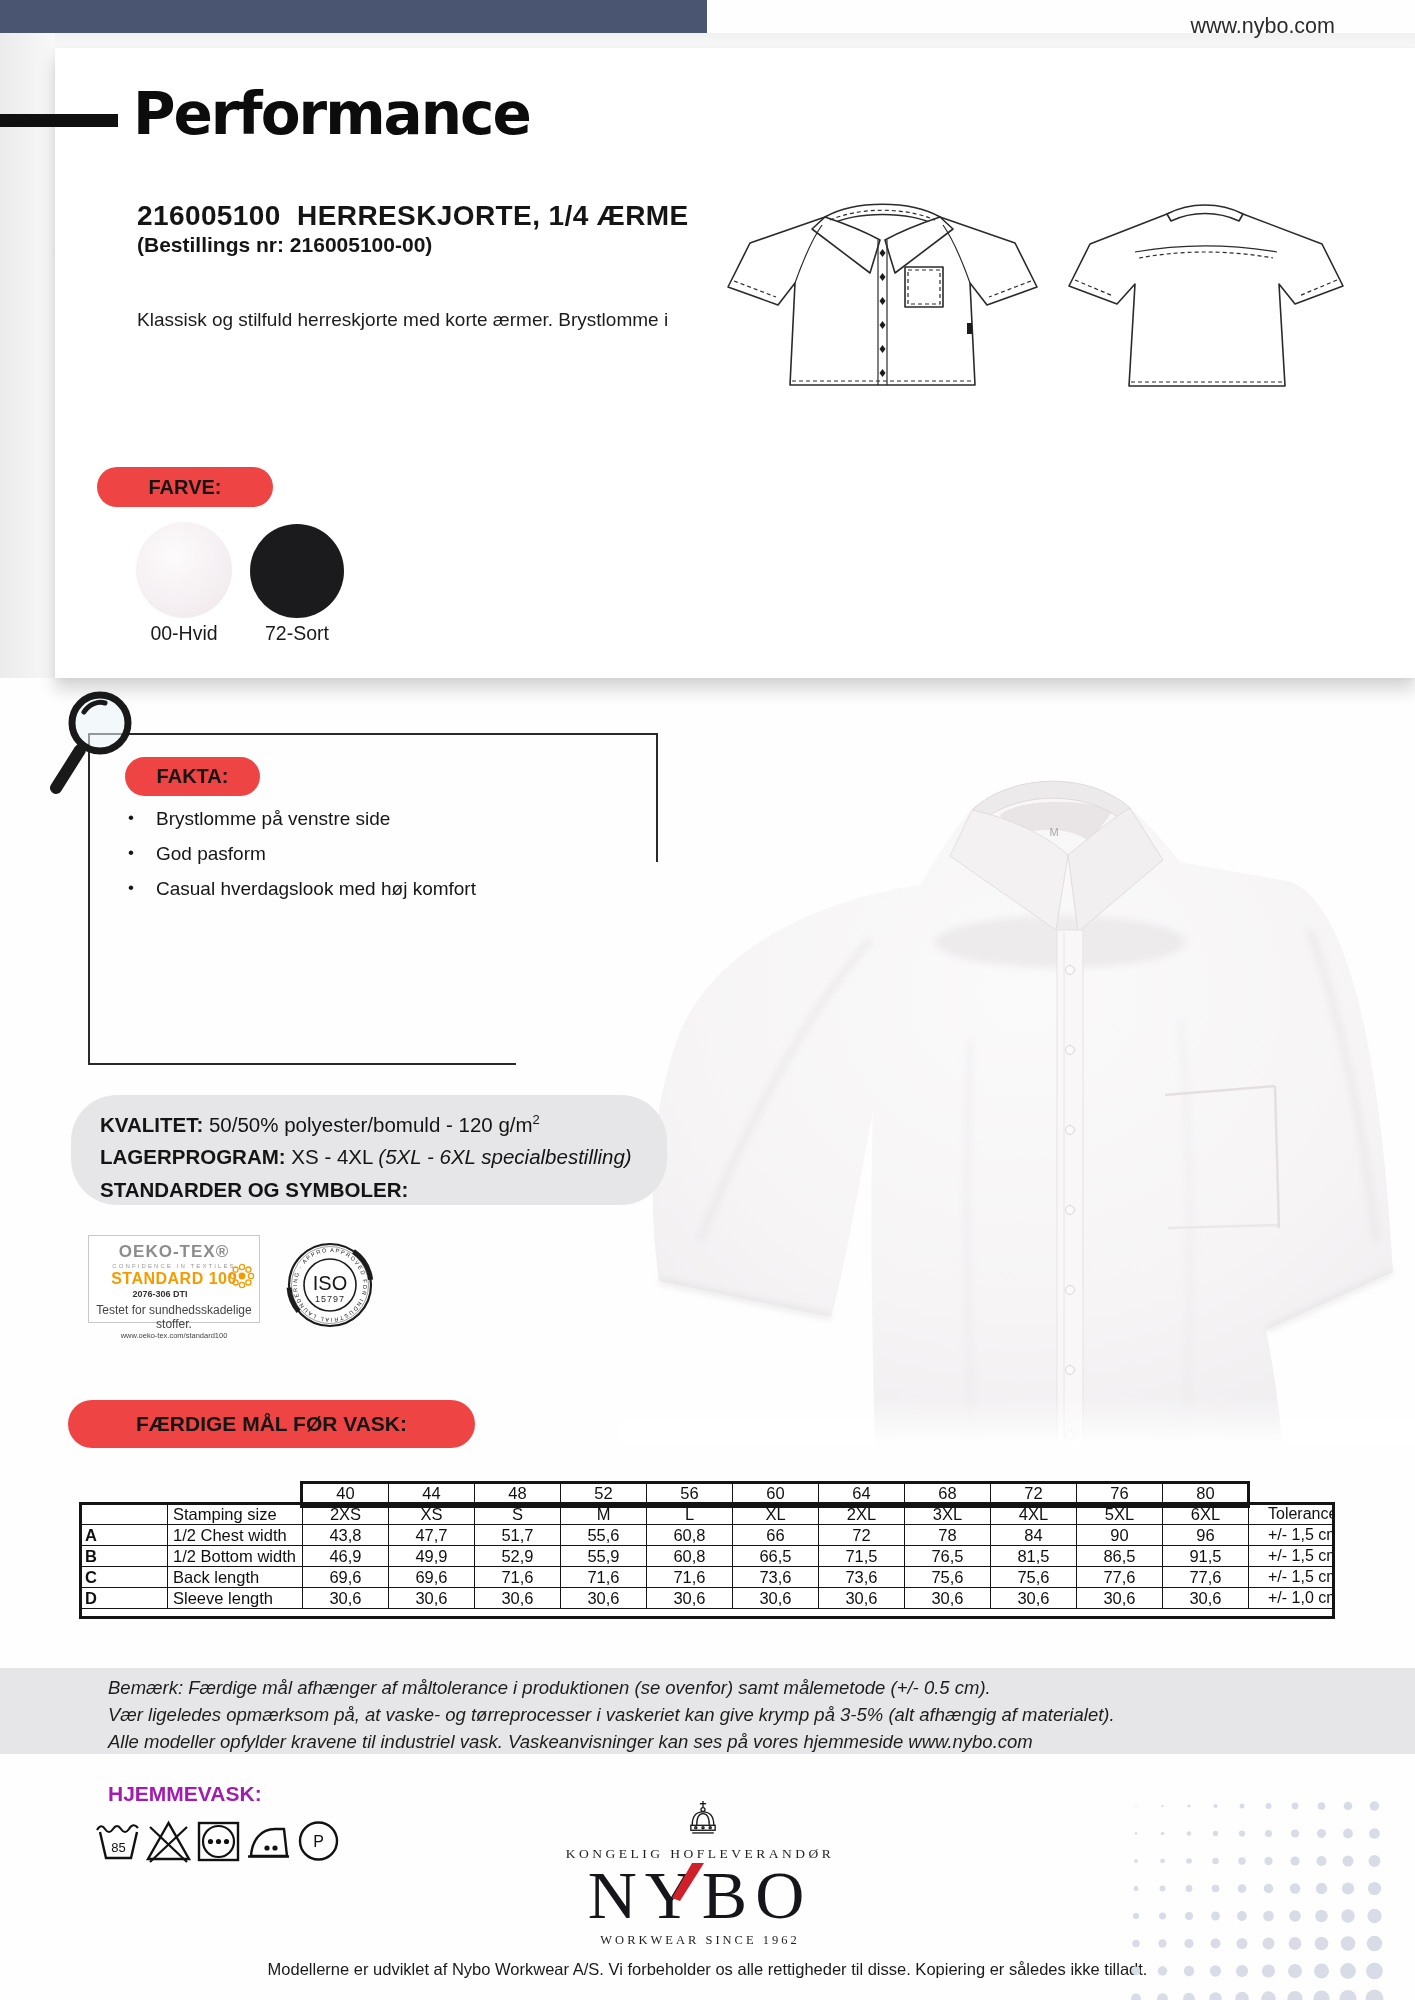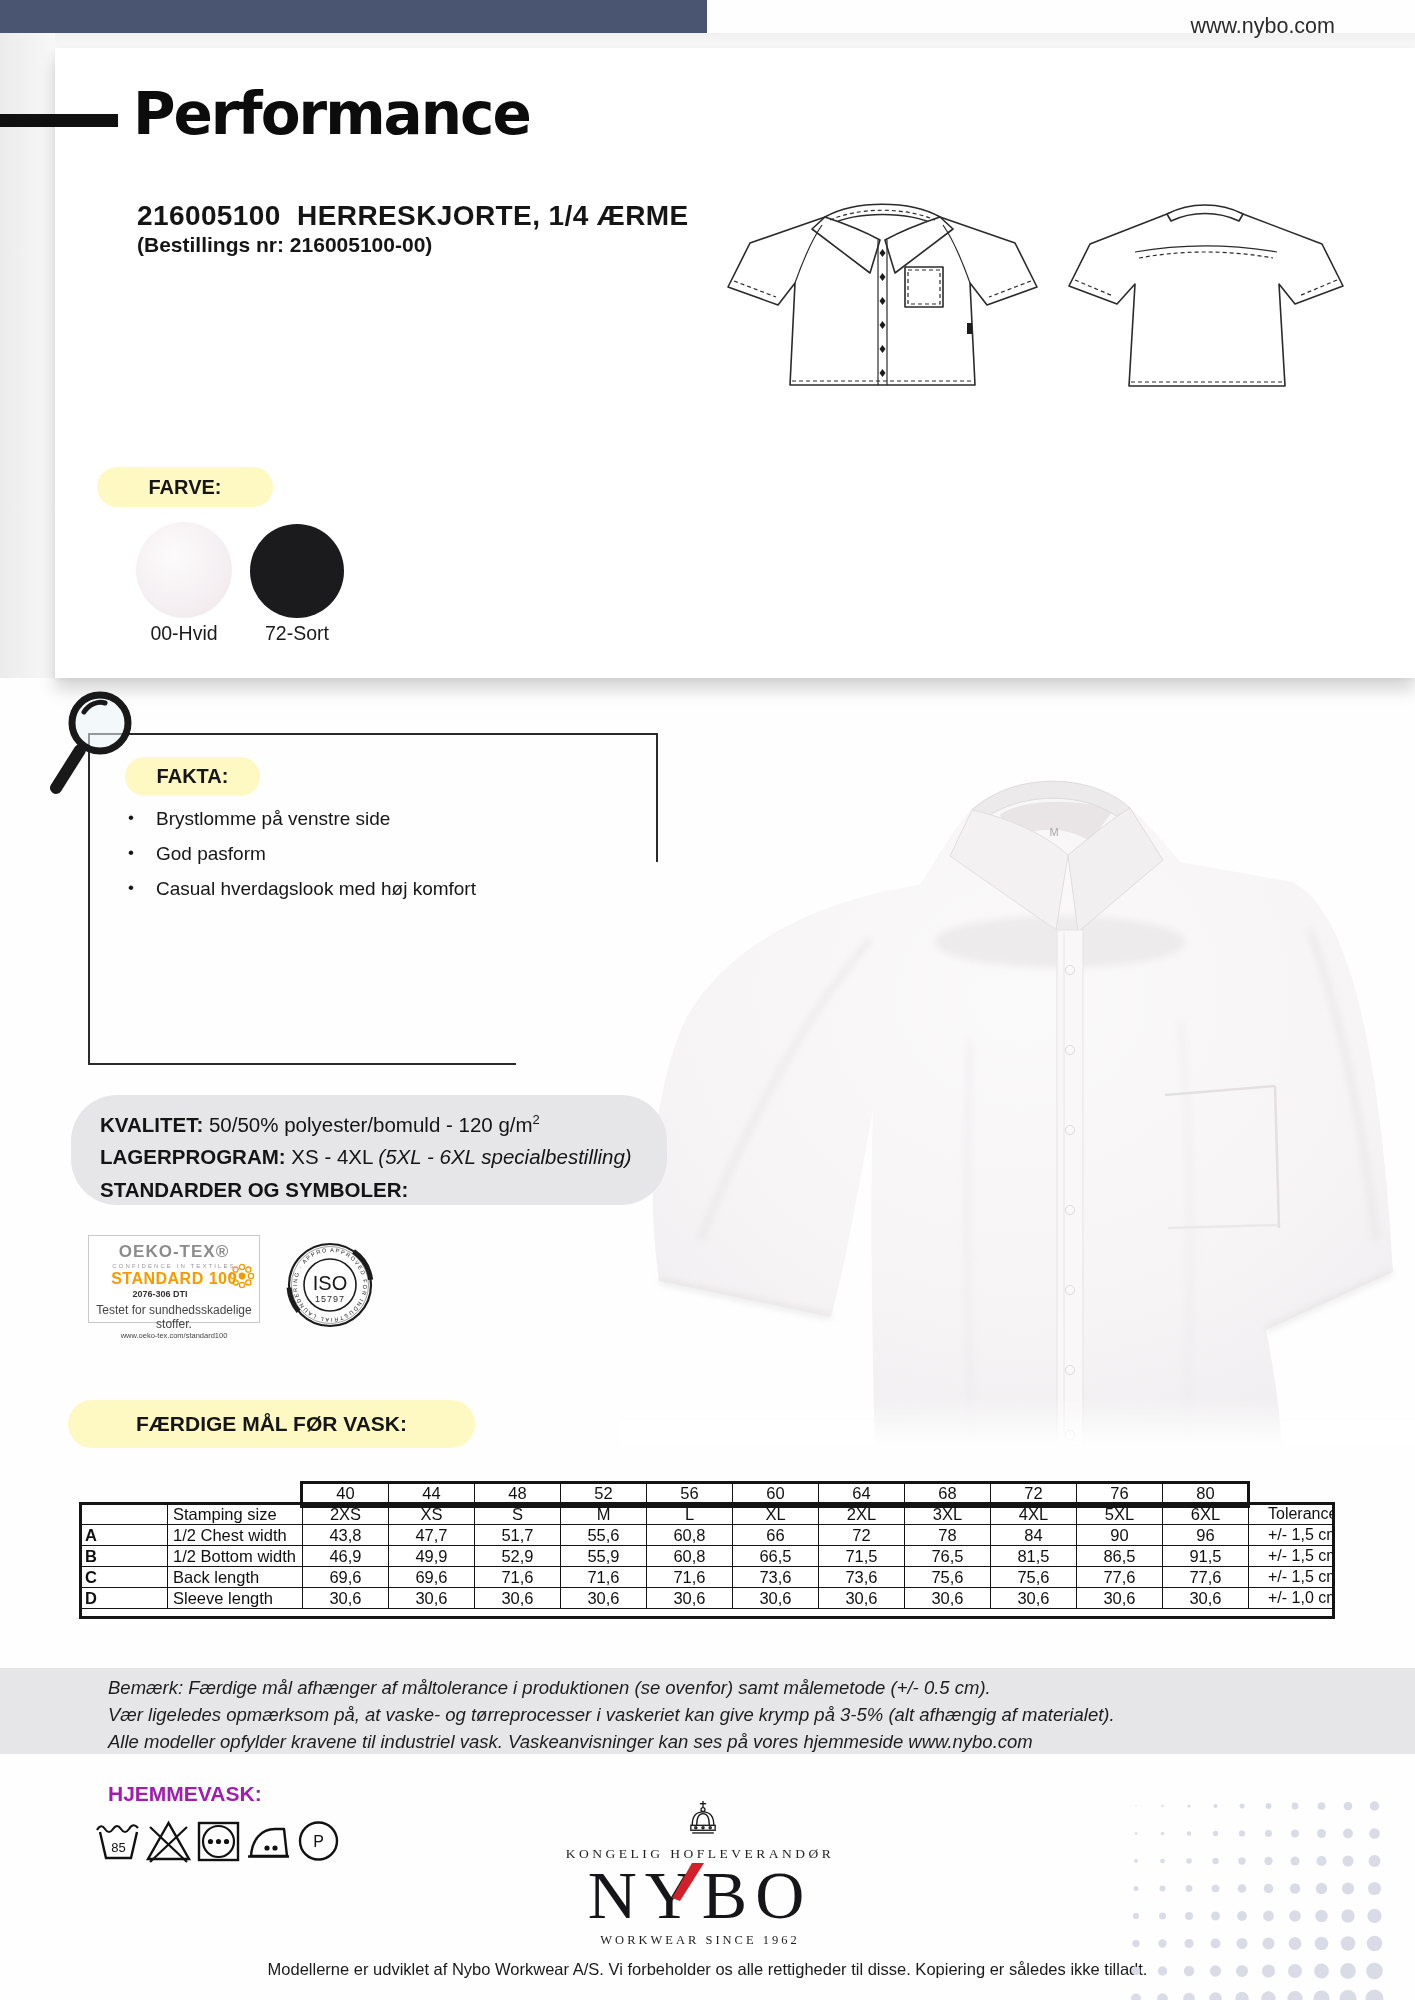--- a/index.html
+++ b/index.html
@@ -18,21 +18,21 @@
 
   .brand-dash{left:0;top:114px;width:118px;height:13px;background:#101010;}
   .brand{left:133px;top:80px;font-size:58px;font-weight:900;letter-spacing:-2px;color:#0c0c0c;
          font-family:"DejaVu Sans","Liberation Sans",sans-serif;}
   .ptitle{left:137px;top:200px;font-size:28px;font-weight:bold;letter-spacing:.4px;color:#151515;}
   .orderno{left:137px;top:233px;font-size:21px;font-weight:bold;color:#151515;}
   .pdesc{left:137px;top:306px;font-size:19px;line-height:28px;color:#1c1c1c;}
   .pdesc span{display:block;}
 
   
-  .pill{display:flex;align-items:center;justify-content:center;background:#fef9c3;border-radius:24px;
+  .pill{display:flex;align-items:center;justify-content:center;background:#ef4444;border-radius:24px;
         font-weight:bold;color:#161616;}
   .pill-farve{left:97px;top:467px;width:176px;height:40px;font-size:20px;}
   .pill-fakta{left:125px;top:757px;width:135px;height:39px;font-size:20px;}
   .pill-maal{left:68px;top:1400px;width:407px;height:48px;font-size:21px;border-radius:26px;}
 
   
   .swatch{border-radius:50%;}
   .sw-white{left:136px;top:522px;width:96px;height:96px;
             background:radial-gradient(circle at 40% 35%,#fdfbfc,#f3edf0 70%,#eee7ea);}
   .sw-black{left:250px;top:524px;width:94px;height:94px;}
@@ -110,20 +110,21 @@
   <div class="abs leftstrip"></div>
   <div class="abs website">www.nybo.com</div>
 
   <div class="abs card"></div>
   <div class="abs brand-dash"></div>
   <div class="abs brand">Performance</div>
 
   <div class="abs ptitle">216005100&nbsp; HERRESKJORTE, 1/4 ÆRME</div>
   <div class="abs orderno">(Bestillings nr: 216005100-00)</div>
   <div class="abs pdesc">
+    <span>Klassisk og stilfuld herreskjorte med korte ærmer. Brystlomme i</span>
   </div>
 
   <svg class="abs" style="left:710px;top:195px;" width="345" height="200" viewBox="0 0 345 200">
     <g fill="#ffffff" stroke="#2a2a2a" stroke-width="1.6" stroke-linejoin="round">
       <path d="M115,22 L40,48 L18,92 L68,110 L85,88 L80,190 L265,190 L260,88 L277,110 L327,92 L305,48 L230,22
                C200,10 145,10 115,22 Z"></path>
       <path d="M115,22 C145,5 200,5 230,22 L226,30 C198,16 147,16 119,30 Z"></path>
       <path d="M115,22 L102,34 L160,78 L170,45 C150,34 130,27 115,22 Z"></path>
       <path d="M230,22 L243,34 L185,78 L175,45 C195,34 215,27 230,22 Z"></path>
       <rect x="195" y="72" width="38" height="40"></rect>

